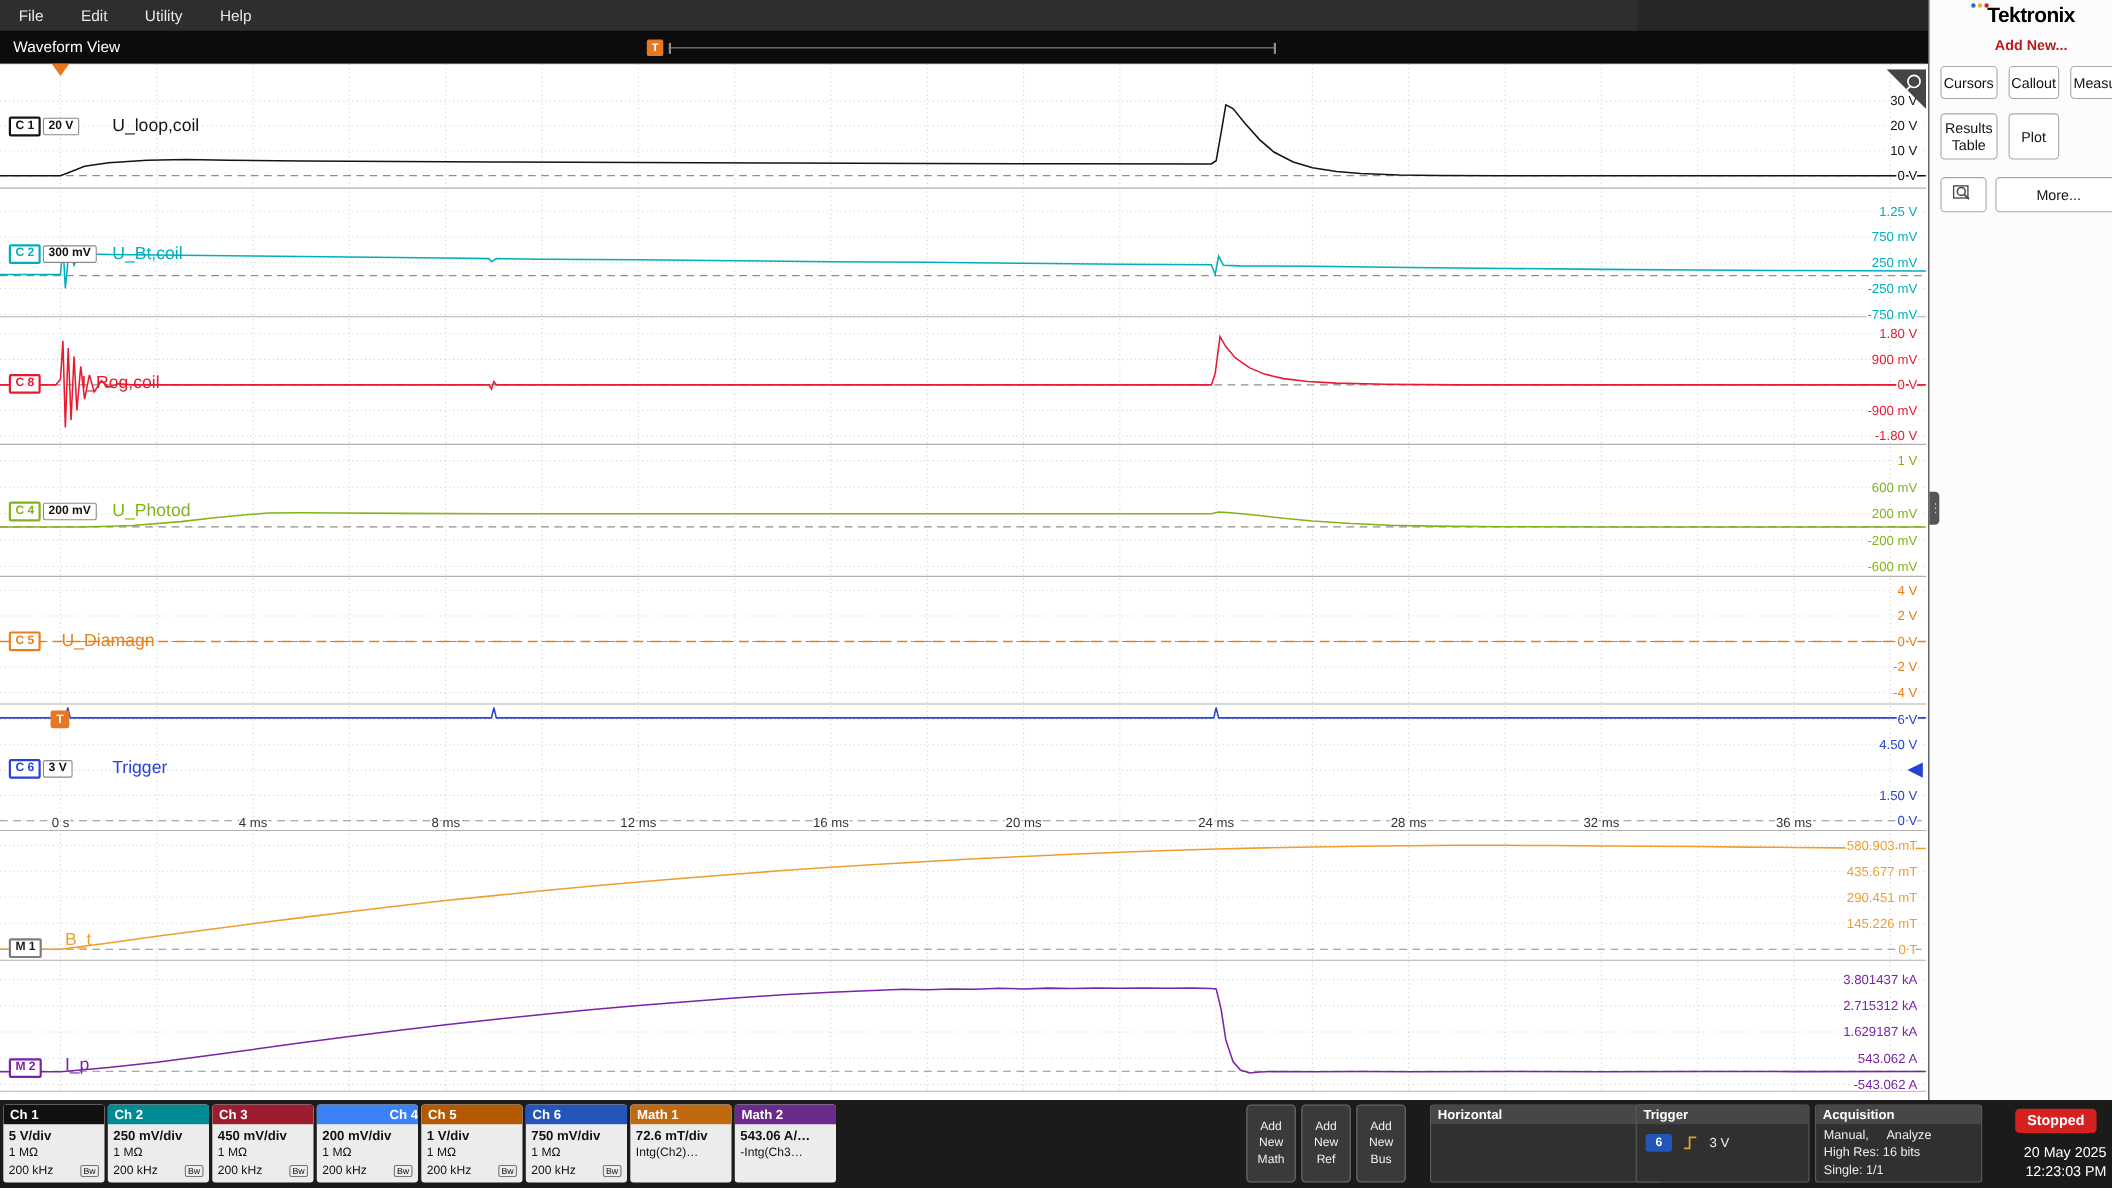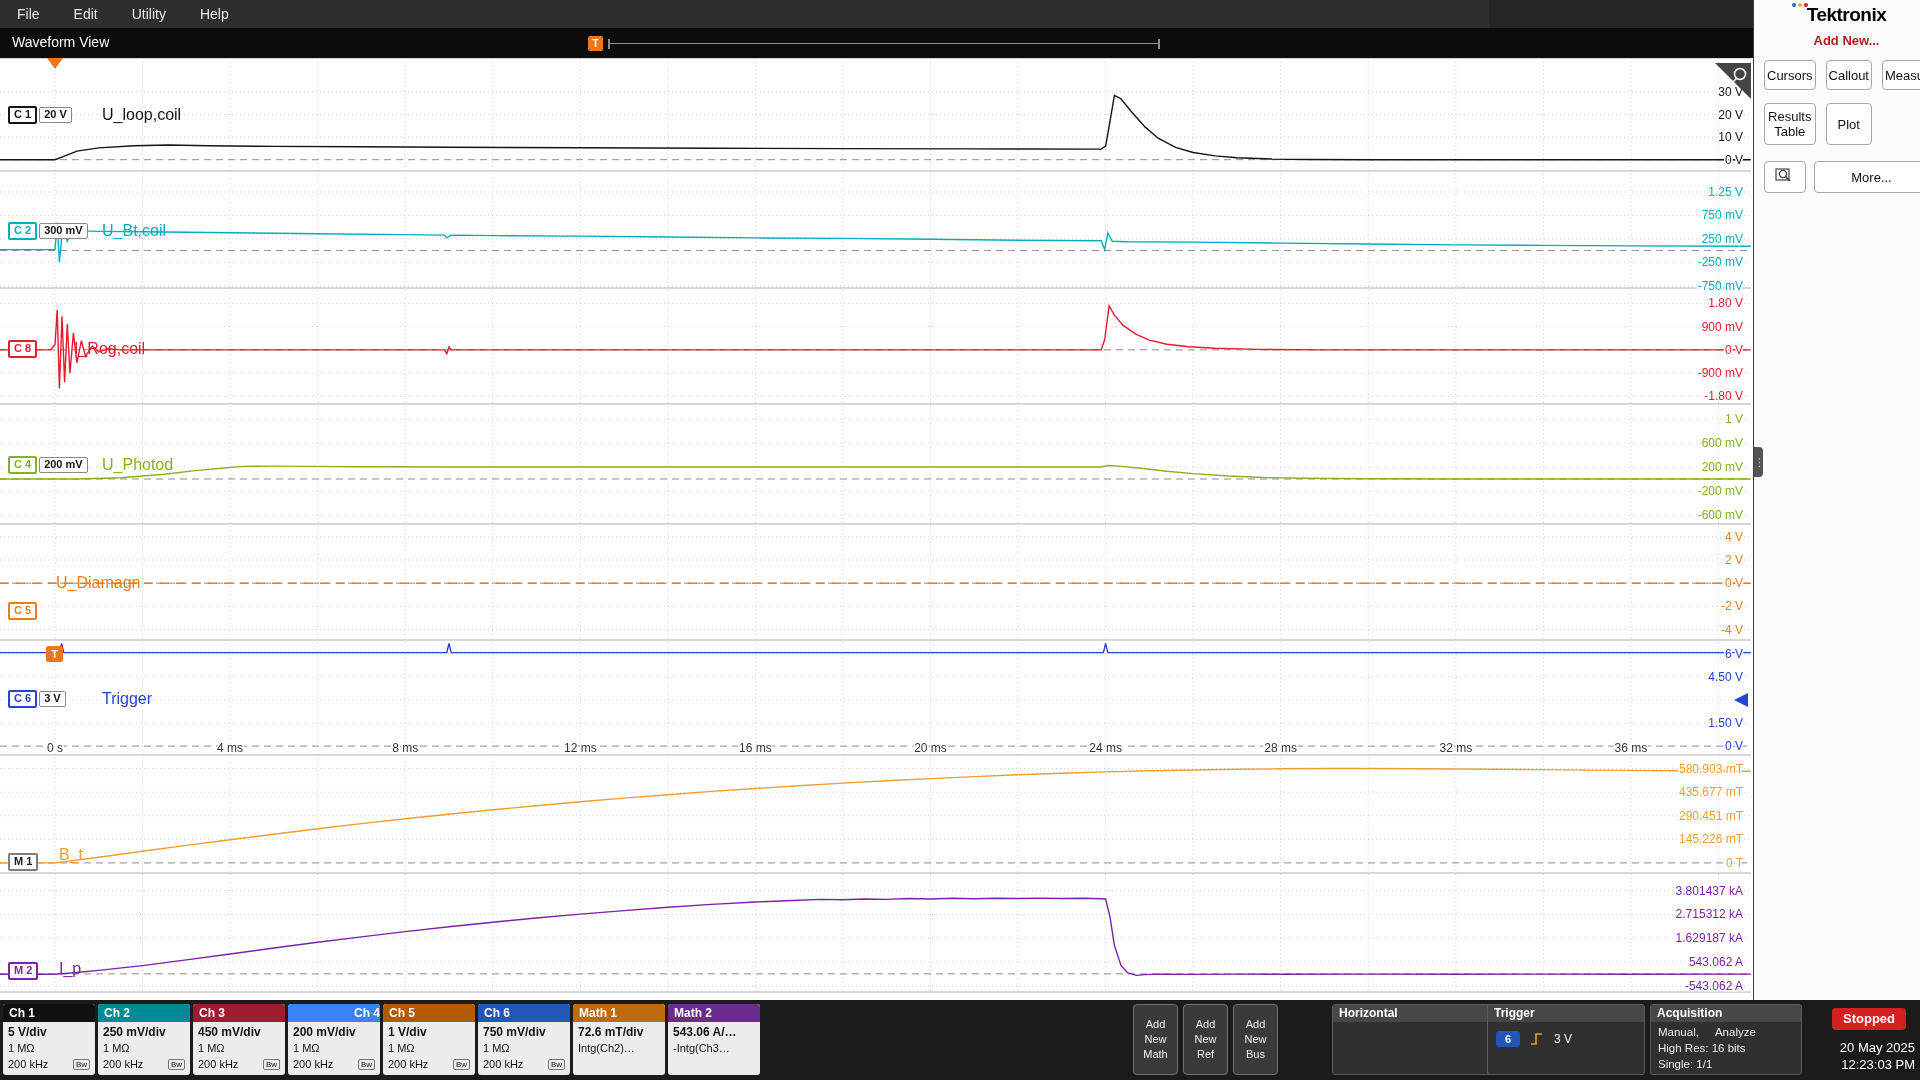--- a/index.html
+++ b/index.html
@@ -42,21 +42,21 @@
   #channel-cards{position:absolute;left:3px;top:4px;display:flex;gap:3px}
   .card{width:92px;height:71px;border-radius:3px;overflow:hidden;background:#ececec}
   .card-head{height:18px;line-height:18px;padding-left:6px;font-size:12px;font-weight:bold;color:#fff}
   .card-body{padding:2px 5px;font-size:11px;color:#111;line-height:1.45}
   .card-line1{font-weight:bold;font-size:12px}
   .bw{float:right;border:1px solid #777;font-size:8px;padding:0 2px;border-radius:2px;margin-top:2px;line-height:9px}
   .addnew-group{position:absolute;left:1133px;top:4px;display:flex;gap:5px}
   .addnew-btn{width:45px;height:71px;background:#3a3a3a;border:1px solid #707070;border-radius:4px;color:#f0f0f0;font-size:11px;display:flex;flex-direction:column;align-items:center;justify-content:center;line-height:1.35;font-family:inherit;box-sizing:border-box}
   .panel{position:absolute;top:4px;height:71px;background:#303030;border:1px solid #5c5c5c;border-radius:3px;box-sizing:border-box;overflow:hidden}
   .panel-title{height:17px;line-height:17px;background:#474747;color:#fff;font-size:12px;font-weight:bold;padding-left:6px}
-  .horizontal-panel{left:1332px;width:212px}
+  .horizontal-panel{left:1300px;width:212px}
   .h-grid{display:grid;grid-template-columns:106px 1fr;padding:1px 6px;color:#ececec;font-size:11.5px;line-height:17px}
   .pct-icon{display:inline-block;width:9px;height:9px;background:#e0a21e;margin-right:4px;border-radius:1px}
   .trigger-panel{left:1487px;width:158px}
   .trig-body{display:flex;align-items:center;gap:9px;padding:9px 8px;color:#ececec;font-size:12px}
   .src-badge{background:#2356b8;color:#fff;font-weight:bold;font-size:11px;width:24px;height:16px;line-height:16px;text-align:center;border-radius:3px}
   .acq-panel{left:1650px;width:152px}
   .acq-body{padding:2px 7px;color:#ececec;font-size:11.5px;line-height:16px}
   .acq-row{display:flex;gap:16px}
   .status-stopped{position:absolute;left:1832px;top:8px;width:74px;height:22px;background:#d42020;color:#fff;font-weight:bold;font-size:13px;text-align:center;line-height:22px;border-radius:4px}
   .dt{position:absolute;right:5px;color:#fff;font-size:13px;text-align:right;white-space:nowrap}
@@ -262,21 +262,21 @@
       <div class="ch-label" style="left: 102px; top: 163px; color: rgb(0, 174, 188);">U_Bt,coil</div>
       <div class="ch-flag" style="left: 8px; top: 282px;">
         <span class="flag-main" style="border-color: rgb(232, 26, 48); color: rgb(232, 26, 48);">C 8</span>
       </div>
       <div class="ch-label" style="left: 74px; top: 281px; color: rgb(232, 26, 48);">I_Rog,coil</div>
       <div class="ch-flag" style="left: 8px; top: 398px;">
         <span class="flag-main" style="border-color: rgb(132, 179, 25); color: rgb(132, 179, 25);">C 4</span>
         <span class="flag-chip">200 mV</span>
       </div>
       <div class="ch-label" style="left: 102px; top: 397px; color: rgb(132, 179, 25);">U_Photod</div>
-      <div class="ch-flag" style="left: 8px; top: 544px;">
+      <div class="ch-flag" style="left: 8px; top: 516px;">
         <span class="flag-main" style="border-color: rgb(232, 127, 26); color: rgb(232, 127, 26);">C 5</span>
       </div>
       <div class="ch-label" style="left: 56px; top: 515px; color: rgb(232, 127, 26);">U_Diamagn</div>
       <div class="ch-flag" style="left: 8px; top: 632px;">
         <span class="flag-main" style="border-color: rgb(39, 66, 214); color: rgb(39, 66, 214);">C 6</span>
         <span class="flag-chip">3 V</span>
       </div>
       <div class="ch-label" style="left: 102px; top: 631px; color: rgb(39, 66, 214);">Trigger</div>
       <div class="ch-flag" style="left: 8px; top: 795px;">
         <span class="flag-main" style="border-color: rgb(125, 125, 125); color: rgb(26, 26, 26);">M 1</span>

